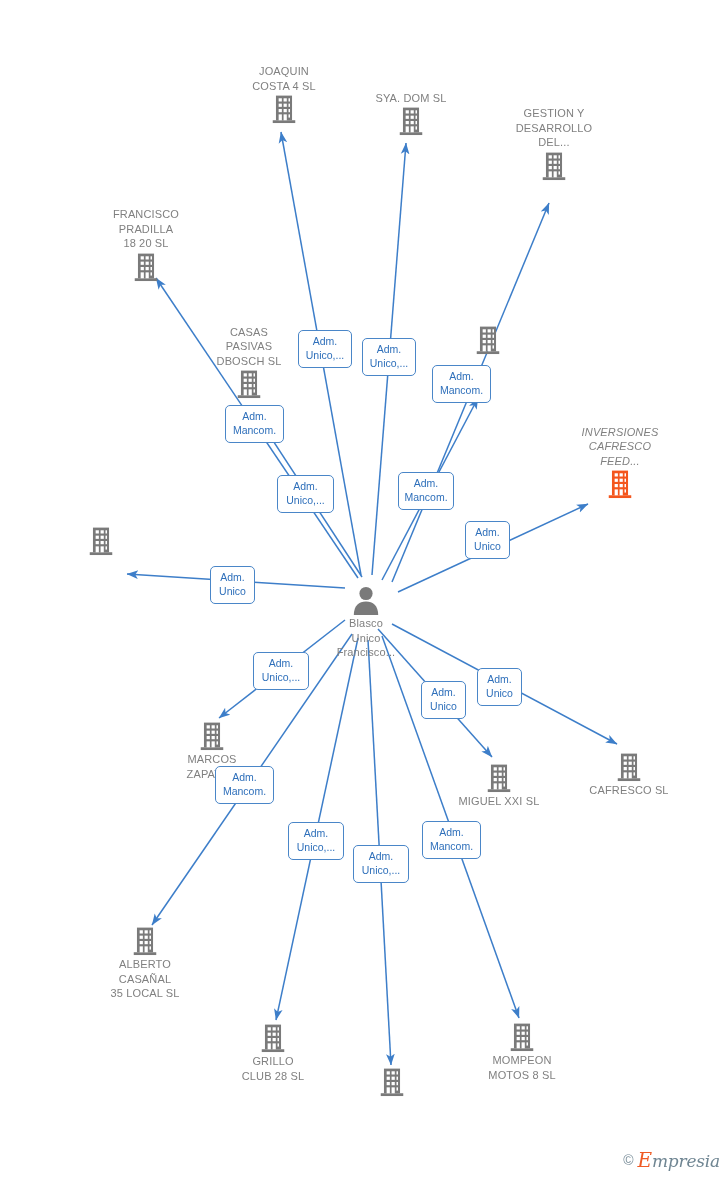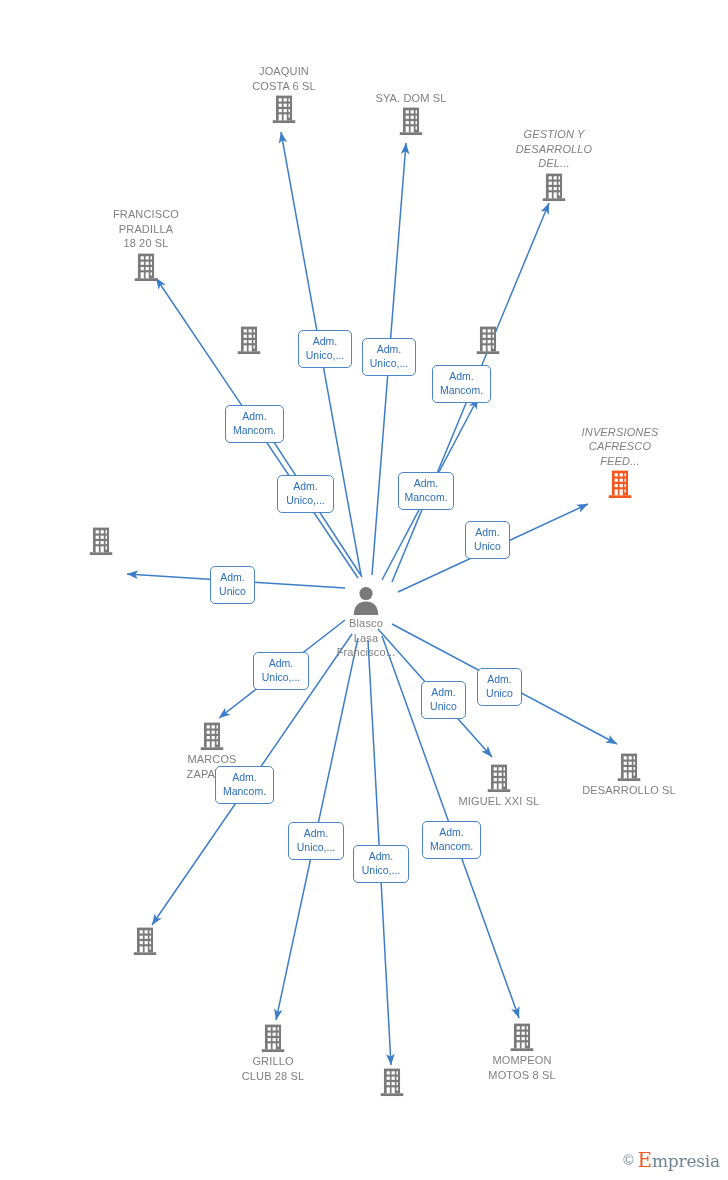--- a/index.html
+++ b/index.html
@@ -66,20 +66,21 @@
     align-items: center;
     gap: 4px;
     font-size: 15px;
   }
   #watermark .c {
     color: #7b8f9b;
     font-size: 14px;
   }
   #watermark .brand {
     font-family: "DejaVu Serif", serif;
+    font-style: italic;
     font-size: 17px;
     color: #6f8592;
     letter-spacing: -0.2px;
   }
   #watermark .brand .cap {
     color: #ef5b25;
     font-size: 20px;
   }
 </style>
 </head>
@@ -112,26 +113,26 @@
       </g>
   </svg>
 
   <div id="nodes">
       <div class="node below" style="left: 366px; top: 585px;">
         <span class="glyph"><svg width="30" height="30" viewBox="0 0 30 30" xmlns="http://www.w3.org/2000/svg">
             <circle cx="15" cy="8.5" r="6.6" fill="#7a7a7a"></circle>
             <path d="M2.8 30 C2.8 20.5 8 16.4 15 16.4 C22 16.4 27.2 20.5 27.2 30 Z" fill="#7a7a7a"></path>
           </svg></span>
         <div class="caption">Blasco
-Lasa
+Unico
 Francisco...</div>
       </div>
       <div class="node above" style="top: 64px; left: 284px;">
         <div class="caption">JOAQUIN
-COSTA 6  SL</div>
+COSTA 4  SL</div>
         <span class="glyph"><svg width="26" height="30" viewBox="0 0 24 28" xmlns="http://www.w3.org/2000/svg">
             <rect x="4.5" y="1.5" width="15" height="23" fill="#7a7a7a"></rect>
             <rect x="1.5" y="24.5" width="21" height="2.6" fill="#7a7a7a"></rect>
             <g fill="#ffffff">
               <rect x="7" y="4" width="3" height="3"></rect>
               <rect x="11.6" y="4" width="3" height="3"></rect>
               <rect x="16.2" y="4" width="1.4" height="3"></rect>
               <rect x="7" y="9" width="3" height="3"></rect>
               <rect x="11.6" y="9" width="3" height="3"></rect>
               <rect x="16.2" y="9" width="1.4" height="3"></rect>
@@ -158,21 +159,21 @@
               <rect x="16.2" y="9" width="1.4" height="3"></rect>
               <rect x="7" y="14" width="3" height="3"></rect>
               <rect x="11.6" y="14" width="3" height="3"></rect>
               <rect x="16.2" y="14" width="1.4" height="3"></rect>
               <rect x="7" y="19" width="3" height="5.5"></rect>
               <rect x="11.6" y="19" width="3" height="5.5"></rect>
               <rect x="16.2" y="19" width="1.4" height="3"></rect>
             </g>
           </svg></span>
       </div>
-      <div class="node above" style="top: 127px; left: 554px; font-style: italic;">
+      <div class="node above" style="top: 106px; left: 554px;">
         <div class="caption">GESTION Y
 DESARROLLO
 DEL...</div>
         <span class="glyph"><svg width="26" height="30" viewBox="0 0 24 28" xmlns="http://www.w3.org/2000/svg">
             <rect x="4.5" y="1.5" width="15" height="23" fill="#7a7a7a"></rect>
             <rect x="1.5" y="24.5" width="21" height="2.6" fill="#7a7a7a"></rect>
             <g fill="#ffffff">
               <rect x="7" y="4" width="3" height="3"></rect>
               <rect x="11.6" y="4" width="3" height="3"></rect>
               <rect x="16.2" y="4" width="1.4" height="3"></rect>
@@ -205,20 +206,23 @@
               <rect x="7" y="14" width="3" height="3"></rect>
               <rect x="11.6" y="14" width="3" height="3"></rect>
               <rect x="16.2" y="14" width="1.4" height="3"></rect>
               <rect x="7" y="19" width="3" height="5.5"></rect>
               <rect x="11.6" y="19" width="3" height="5.5"></rect>
               <rect x="16.2" y="19" width="1.4" height="3"></rect>
             </g>
           </svg></span>
       </div>
       <div class="node above" style="top: 324.5px; left: 249px;">
+        <div class="caption">CASAS
+PASIVAS
+DBOSCH  SL</div>
         <span class="glyph"><svg width="26" height="30" viewBox="0 0 24 28" xmlns="http://www.w3.org/2000/svg">
             <rect x="4.5" y="1.5" width="15" height="23" fill="#7a7a7a"></rect>
             <rect x="1.5" y="24.5" width="21" height="2.6" fill="#7a7a7a"></rect>
             <g fill="#ffffff">
               <rect x="7" y="4" width="3" height="3"></rect>
               <rect x="11.6" y="4" width="3" height="3"></rect>
               <rect x="16.2" y="4" width="1.4" height="3"></rect>
               <rect x="7" y="9" width="3" height="3"></rect>
               <rect x="11.6" y="9" width="3" height="3"></rect>
               <rect x="16.2" y="9" width="1.4" height="3"></rect>
@@ -349,41 +353,44 @@
               <rect x="11.6" y="9" width="3" height="3"></rect>
               <rect x="16.2" y="9" width="1.4" height="3"></rect>
               <rect x="7" y="14" width="3" height="3"></rect>
               <rect x="11.6" y="14" width="3" height="3"></rect>
               <rect x="16.2" y="14" width="1.4" height="3"></rect>
               <rect x="7" y="19" width="3" height="5.5"></rect>
               <rect x="11.6" y="19" width="3" height="5.5"></rect>
               <rect x="16.2" y="19" width="1.4" height="3"></rect>
             </g>
           </svg></span>
-        <div class="caption">DESARROLLO SL</div>
+        <div class="caption">CAFRESCO SL</div>
       </div>
       <div class="node below" style="top: 926px; left: 145px;">
         <span class="glyph"><svg width="26" height="30" viewBox="0 0 24 28" xmlns="http://www.w3.org/2000/svg">
             <rect x="4.5" y="1.5" width="15" height="23" fill="#7a7a7a"></rect>
             <rect x="1.5" y="24.5" width="21" height="2.6" fill="#7a7a7a"></rect>
             <g fill="#ffffff">
               <rect x="7" y="4" width="3" height="3"></rect>
               <rect x="11.6" y="4" width="3" height="3"></rect>
               <rect x="16.2" y="4" width="1.4" height="3"></rect>
               <rect x="7" y="9" width="3" height="3"></rect>
               <rect x="11.6" y="9" width="3" height="3"></rect>
               <rect x="16.2" y="9" width="1.4" height="3"></rect>
               <rect x="7" y="14" width="3" height="3"></rect>
               <rect x="11.6" y="14" width="3" height="3"></rect>
               <rect x="16.2" y="14" width="1.4" height="3"></rect>
               <rect x="7" y="19" width="3" height="5.5"></rect>
               <rect x="11.6" y="19" width="3" height="5.5"></rect>
               <rect x="16.2" y="19" width="1.4" height="3"></rect>
             </g>
           </svg></span>
+        <div class="caption">ALBERTO
+CASAÑAL
+35 LOCAL  SL</div>
       </div>
       <div class="node below" style="top: 1023px; left: 273px;">
         <span class="glyph"><svg width="26" height="30" viewBox="0 0 24 28" xmlns="http://www.w3.org/2000/svg">
             <rect x="4.5" y="1.5" width="15" height="23" fill="#7a7a7a"></rect>
             <rect x="1.5" y="24.5" width="21" height="2.6" fill="#7a7a7a"></rect>
             <g fill="#ffffff">
               <rect x="7" y="4" width="3" height="3"></rect>
               <rect x="11.6" y="4" width="3" height="3"></rect>
               <rect x="16.2" y="4" width="1.4" height="3"></rect>
               <rect x="7" y="9" width="3" height="3"></rect>

